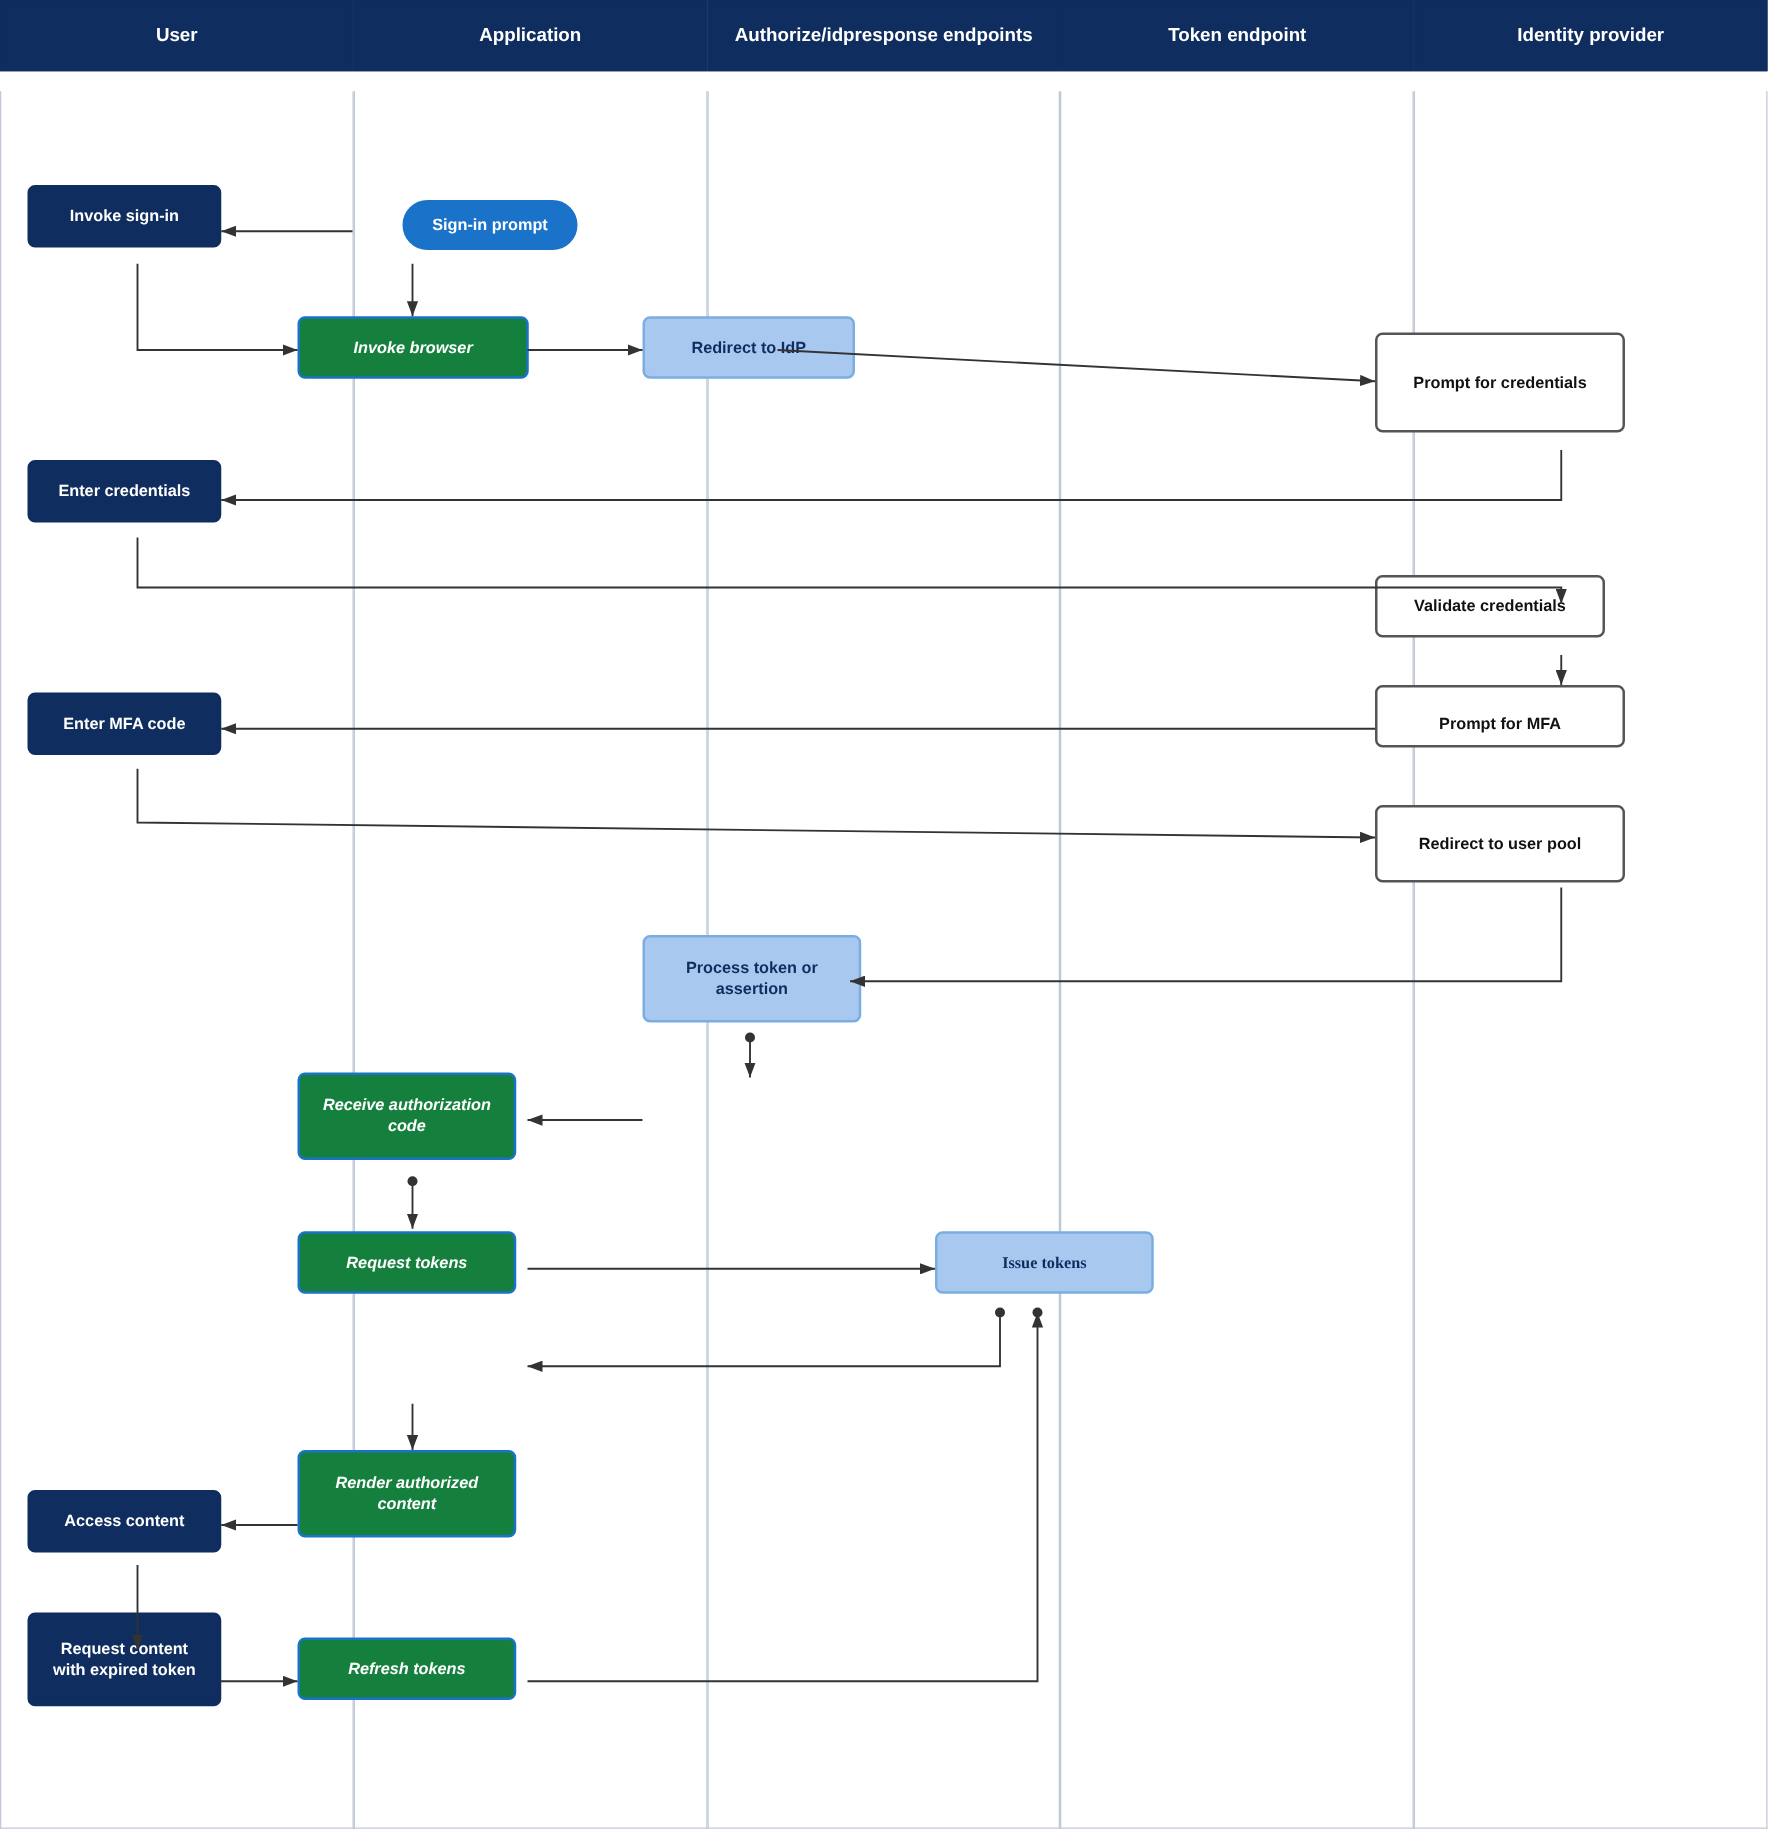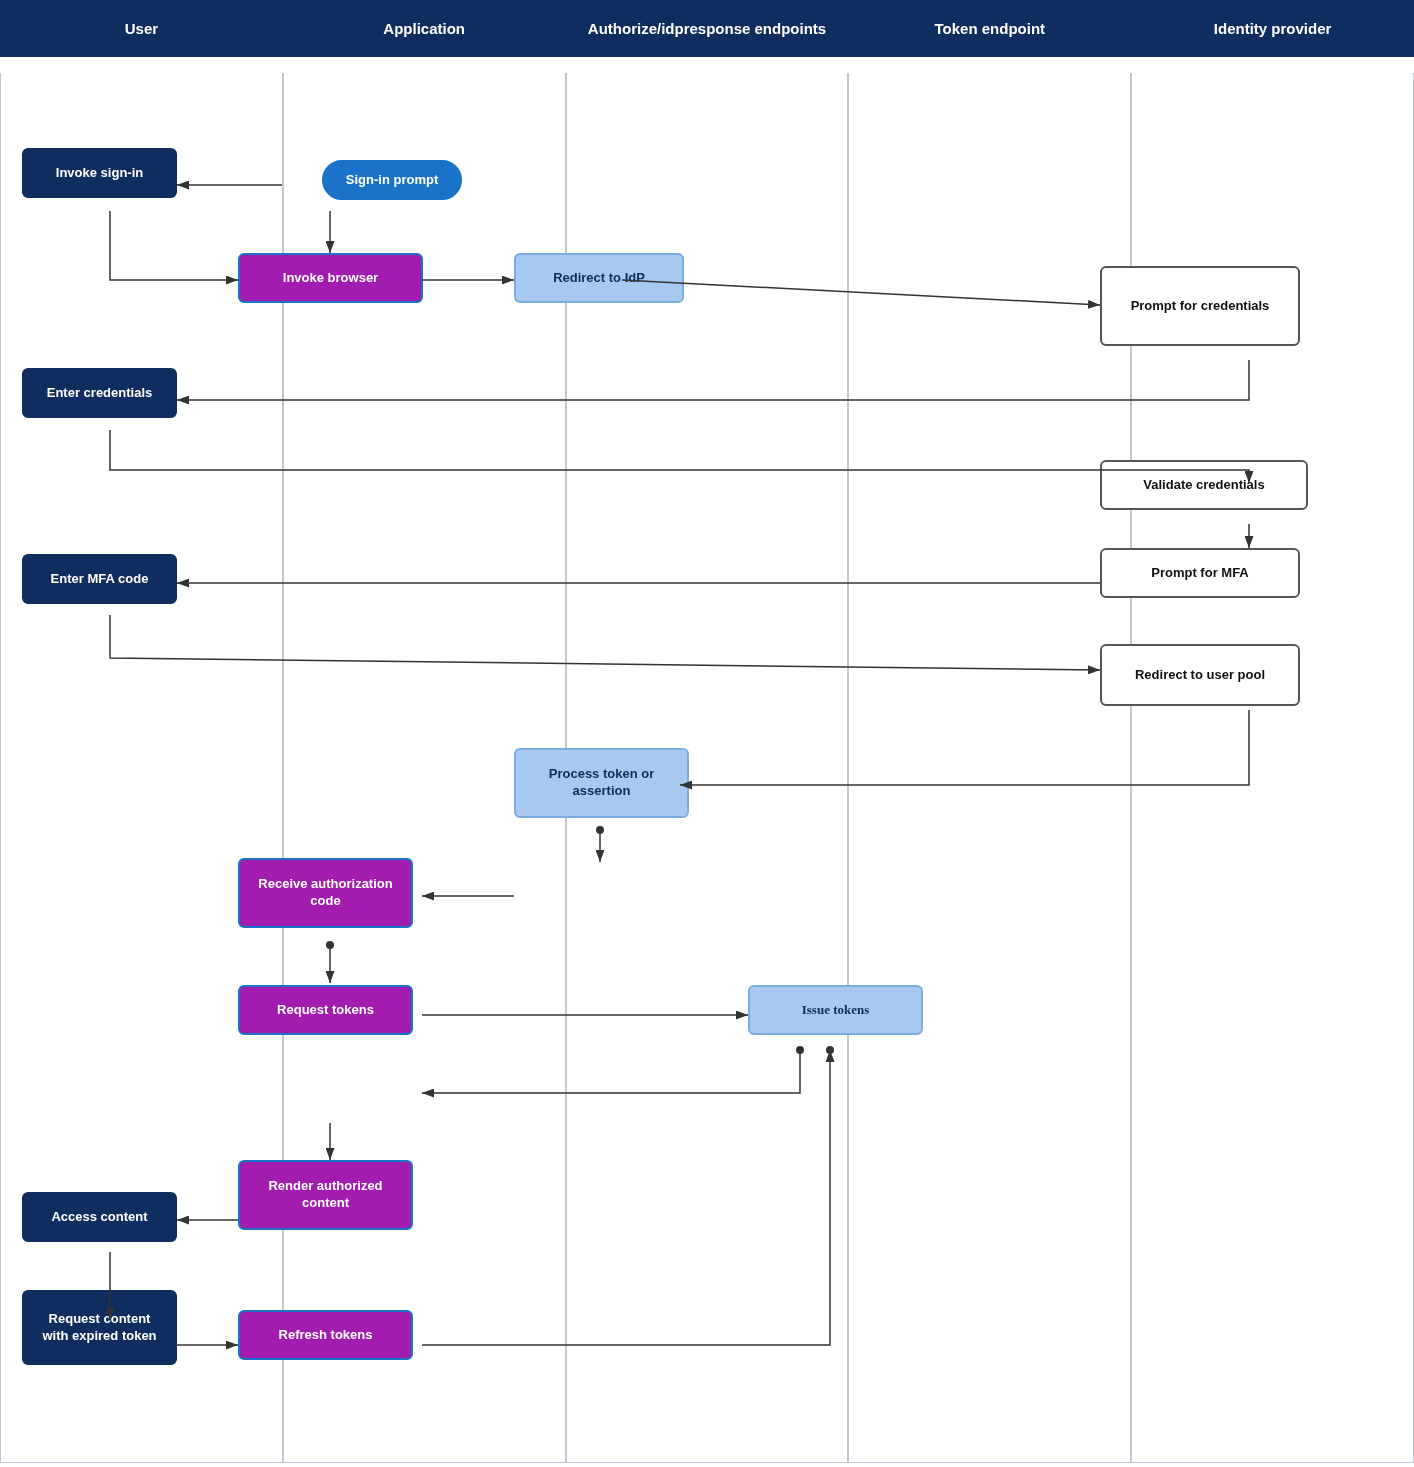--- a/index.html
+++ b/index.html
@@ -79,23 +79,24 @@
       z-index: 5;
     }
 
     .node-dark {
       background: #0f2d5e;
       color: #fff;
       border: 2px solid #0f2d5e;
     }
 
     .node-medium {
-      background: #a21caf;
+      background: #15803d;
       color: #fff;
       border: 2px solid #1a73c8;
+      font-style: italic;
     }
 
     .node-light {
       background: #a8c8f0;
       color: #0f2d5e;
       border: 2px solid #7aaee0;
     }
 
     .node-outline {
       background: #fff;
@@ -211,25 +212,25 @@
   </div>
 
   <div class="node node-outline" style="left:1100px; top:266px; width:200px; height:80px;">
     <span>Prompt for credentials</span>
   </div>
 
   <div class="node node-dark" style="left:22px; top:368px; width:155px; height:50px;">
     <span>Enter credentials</span>
   </div>
 
-  <div class="node node-outline" style="left:1100px; top:460px; width:208px; height:50px;">
+  <div class="node node-outline" style="left:1100px; top:460px; width:184px; height:50px;">
     <span>Validate credentials</span>
   </div>
 
-  <div class="node node-outline" style="left:1100px; top:548px; width:200px; height:50px;">
+  <div class="node node-outline" style="left:1100px; top:548px; width:200px; height:50px;align-items:flex-end;">
     <span>Prompt for MFA</span>
   </div>
 
   <div class="node node-dark" style="left:22px; top:554px; width:155px; height:50px;">
     <span>Enter MFA code</span>
   </div>
 
   <div class="node node-outline" style="left:1100px; top:644px; width:200px; height:62px;">
     <span>Redirect to user pool</span>
   </div>

